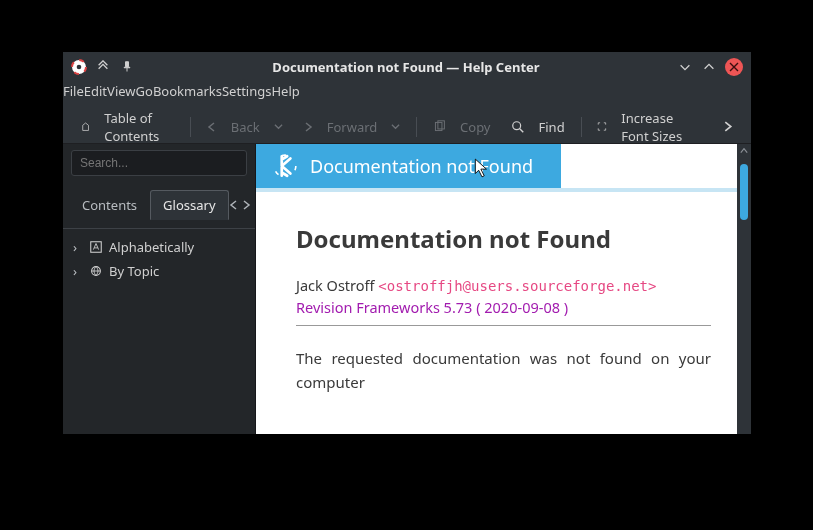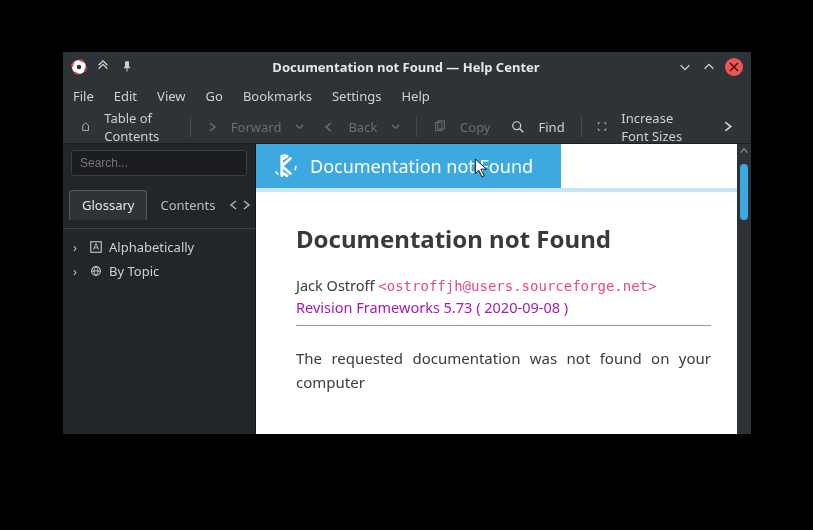--- a/index.html
+++ b/index.html
@@ -35,23 +35,22 @@
 .titlebar-left { display: flex; gap: 8px; align-items: center; }
 .titlebar-title { flex: 1; text-align: center; font-weight: bold; color: #e6e6e6; font-size: 13px; }
 .titlebar-right { display: flex; gap: 8px; align-items: center; }
 .tb-icon { width: 16px; height: 16px; display: flex; align-items: center; justify-content: center; color: #d0d0d0; }
 .close-btn { width: 18px; height: 18px; border-radius: 50%; background: #e55; display: flex; align-items: center; justify-content: center; }
 .close-btn svg { width: 10px; height: 10px; }
 
 .menubar {
   height: 28px;
   display: flex;
-  align-items: center;
-  padding: 0 10px;
-  gap: 20px;
+  align-items: flex-start;
+  padding: 0 0;
   color: #d0d0d0;
 }
 .menubar span { cursor: default; }
 
 .toolbar {
   height: 34px;
   display: flex;
   align-items: center;
   padding: 0 10px;
   gap: 4px;
@@ -254,32 +253,32 @@
   <div class="toolbar">
     <div class="tb-btn">
       <svg width="14" height="14" viewBox="0 0 16 16">
           <path d="M8 1 L3 5 L3 14 L13 14 L13 5 Z" fill="none" stroke="#d0d0d0" stroke-width="1.3"></path>
         </svg>
       <span>Table of Contents</span>
     </div>
     <div class="tb-sep"></div>
     <div class="tb-btn disabled">
       <svg width="10" height="10" viewBox="0 0 10 10">
-          <path d="M3 1 L8 5 L3 9" stroke="#6b6f74" stroke-width="1.5" fill="none"></path>
-        </svg>
-      <span>Forward</span>
+          <path d="M7 1 L2 5 L7 9" stroke="#6b6f74" stroke-width="1.5" fill="none"></path>
+        </svg>
+      <span>Back</span>
       <svg width="9" height="9" viewBox="0 0 10 10">
           <path d="M1 3 L5 7 L9 3" stroke="#6b6f74" stroke-width="1.4" fill="none"></path>
         </svg>
     </div>
     <div class="tb-btn disabled">
       <svg width="10" height="10" viewBox="0 0 10 10">
-          <path d="M7 1 L2 5 L7 9" stroke="#6b6f74" stroke-width="1.5" fill="none"></path>
-        </svg>
-      <span>Back</span>
+          <path d="M3 1 L8 5 L3 9" stroke="#6b6f74" stroke-width="1.5" fill="none"></path>
+        </svg>
+      <span>Forward</span>
       <svg width="9" height="9" viewBox="0 0 10 10">
           <path d="M1 3 L5 7 L9 3" stroke="#6b6f74" stroke-width="1.4" fill="none"></path>
         </svg>
     </div>
     <div class="tb-sep"></div>
     <div class="tb-btn disabled">
       <svg width="13" height="13" viewBox="0 0 16 16">
           <rect x="3" y="3" width="8" height="10" fill="none" stroke="#6b6f74" stroke-width="1.2"></rect>
           <rect x="6" y="1" width="8" height="10" fill="none" stroke="#6b6f74" stroke-width="1.2"></rect>
         </svg>
@@ -305,22 +304,22 @@
           <path d="M3 1 L8 5 L3 9" stroke="#d0d0d0" stroke-width="1.5" fill="none"></path>
         </svg>
     </div>
   </div>
 
   <div class="content-area">
 
     <div class="sidebar">
       <input class="search-box" placeholder="Search..." style="">
       <div class="tabs-row">
+        <div class="tab">Contents</div>
         <div class="tab active">Glossary</div>
-        <div class="tab">Contents</div>
         <div class="tabs-nav">
           <span><svg width="10" height="10" viewBox="0 0 10 10">
                 <path d="M7 1 L2 5 L7 9" stroke="#aeb3b8" stroke-width="1.5" fill="none"></path>
               </svg></span>
           <span><svg width="10" height="10" viewBox="0 0 10 10">
                 <path d="M3 1 L8 5 L3 9" stroke="#aeb3b8" stroke-width="1.5" fill="none"></path>
               </svg></span>
         </div>
       </div>
       <div class="tree">

